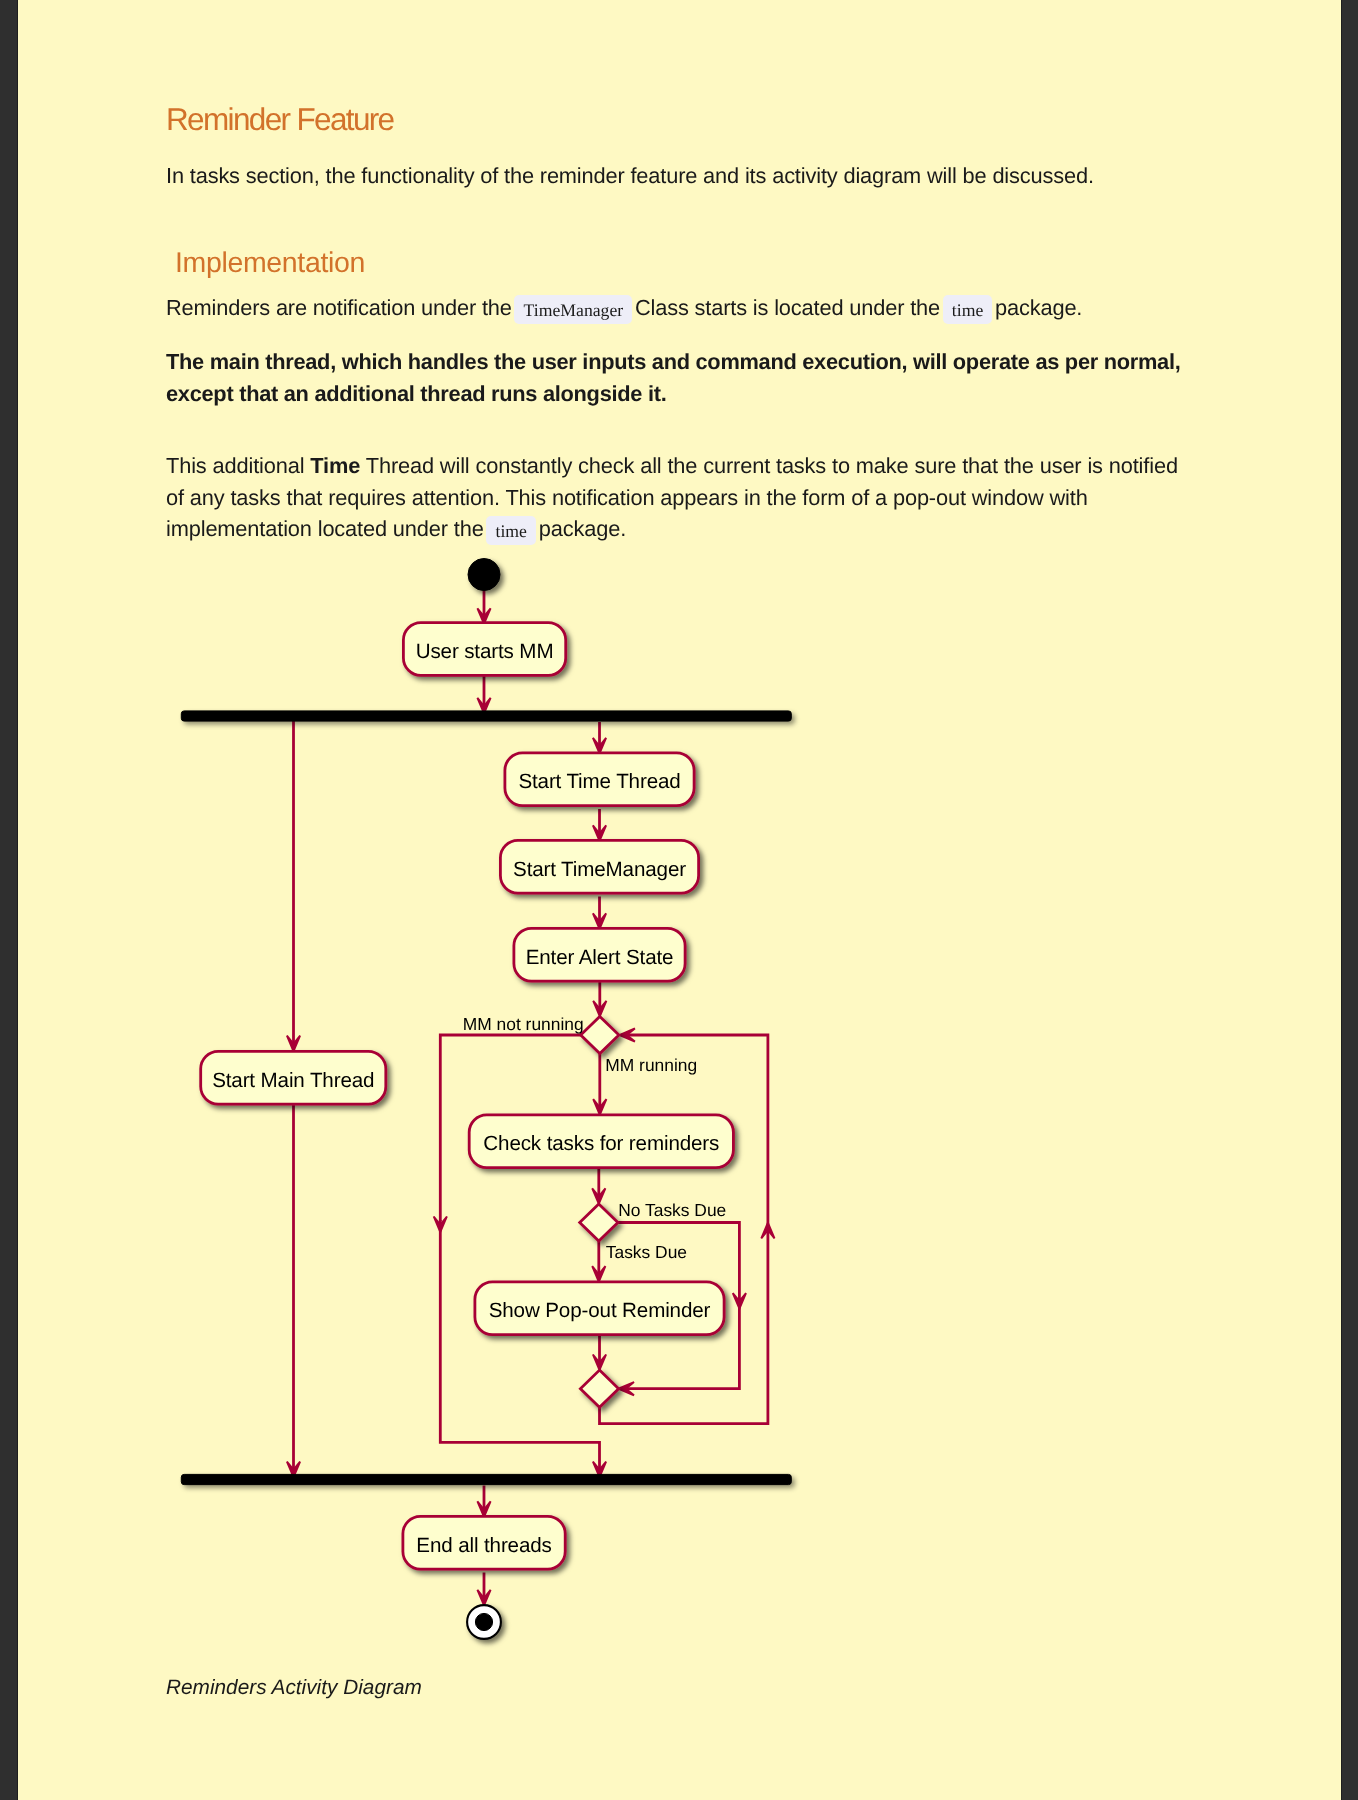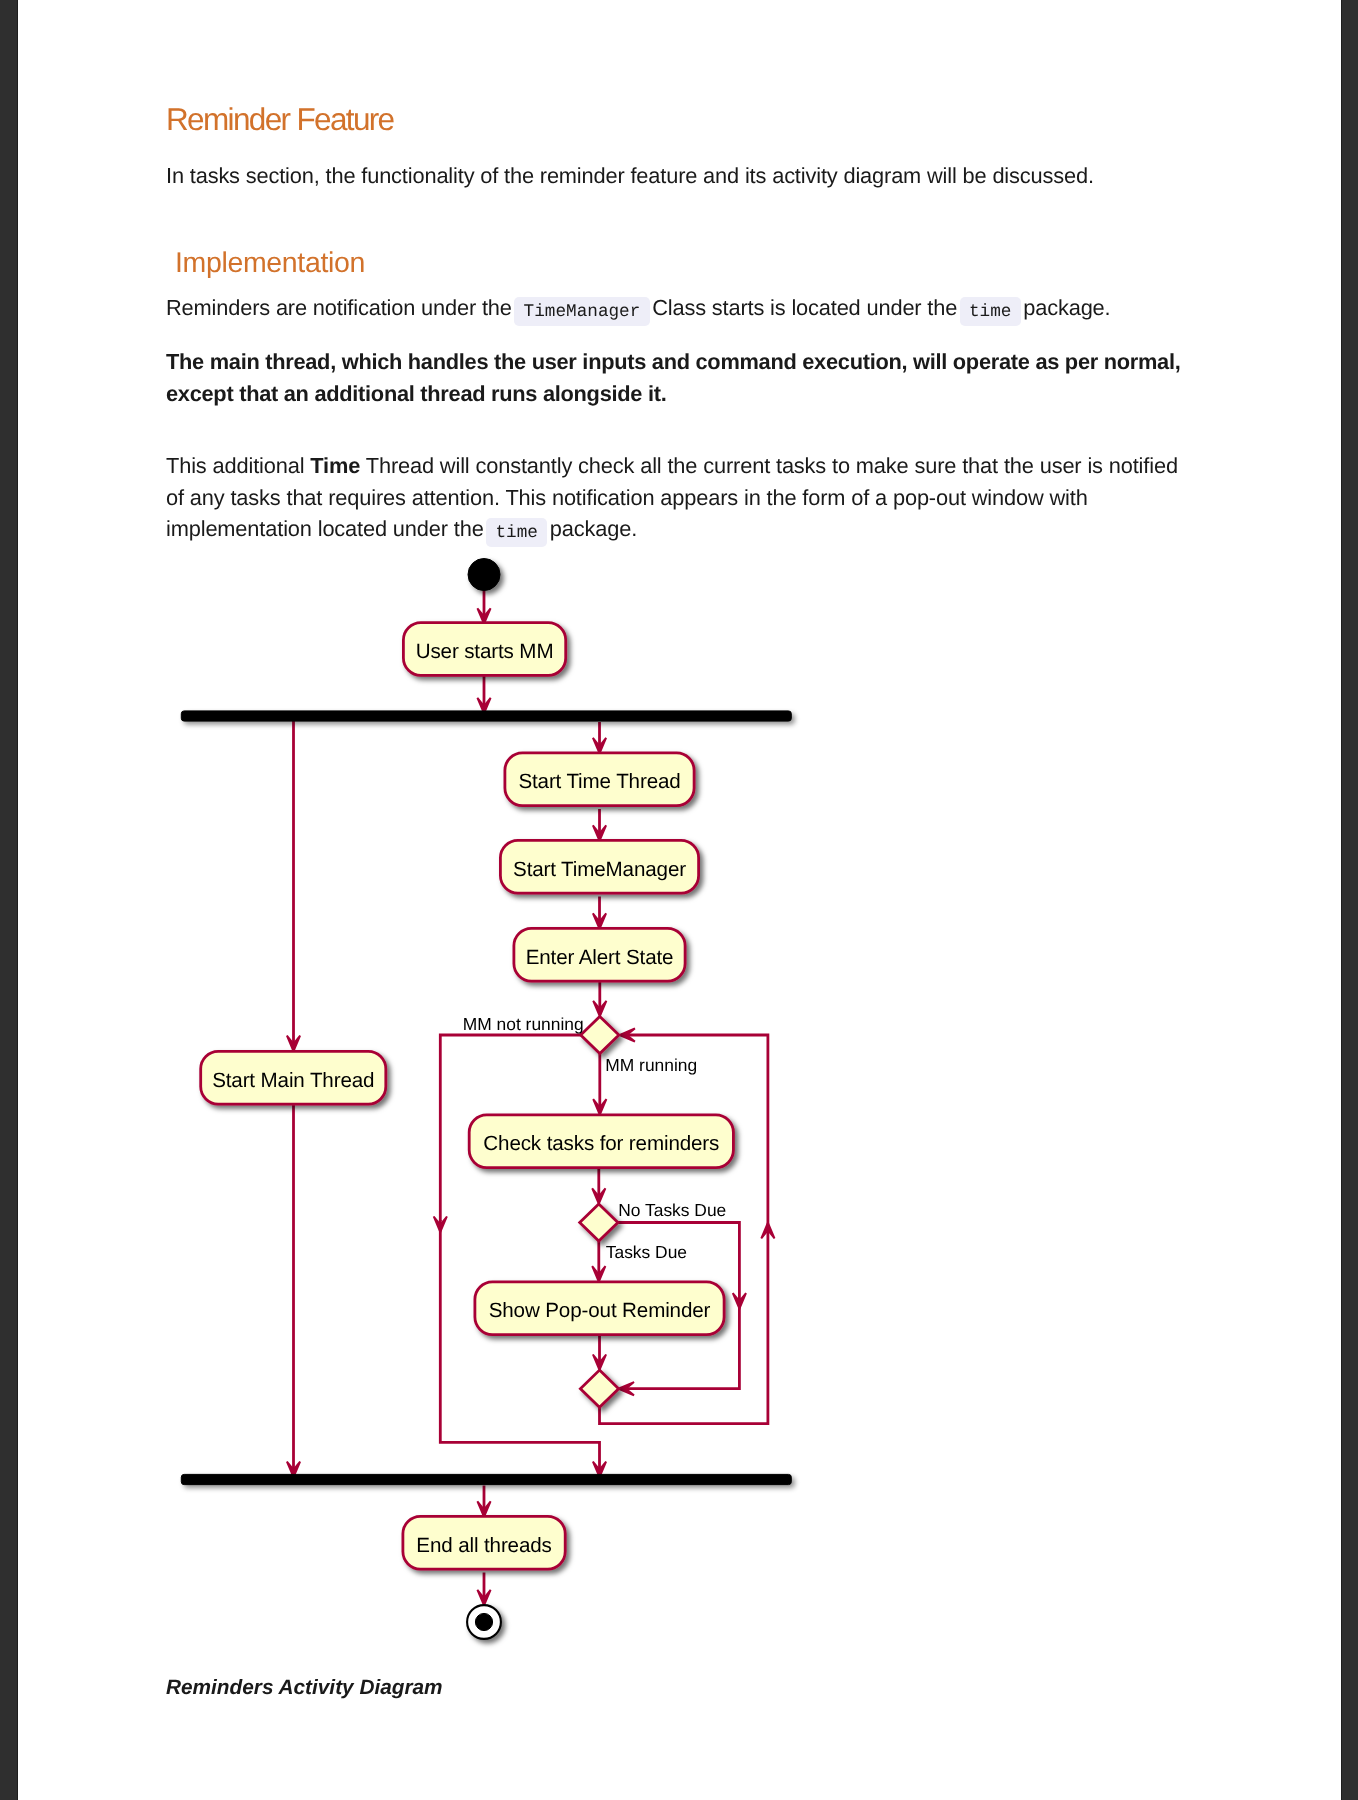--- a/index.html
+++ b/index.html
@@ -1,23 +1,23 @@
 <!DOCTYPE html>
 <html><head>
 <meta charset="utf-8">
 <style>
   html,body{margin:0;padding:0;}
   body{width:1358px;height:1800px;background:#2f2f2f;font-family:"Liberation Sans",sans-serif;overflow:hidden;-webkit-font-smoothing:antialiased;text-rendering:geometricPrecision;}
-  #page{position:absolute;left:18px;top:0;width:1323px;height:1800px;background:#ffffff;box-shadow:-1px 0 0 rgba(0,0,0,0.35), 1px 0 0 rgba(0,0,0,0.35);}
+  #page{position:absolute;left:18px;top:0;width:1323px;height:1800px;background:#fef9c3;box-shadow:-1px 0 0 rgba(0,0,0,0.35), 1px 0 0 rgba(0,0,0,0.35);}
   .content{position:absolute;left:148px;top:0;width:1040px;}
   h1.sec{color:#d2722b;font-weight:400;font-size:31.5px;line-height:34px;margin:0;letter-spacing:-1.65px;}
   h2.sec{color:#d2722b;font-weight:400;font-size:28.5px;line-height:32px;margin:9px;letter-spacing:-0.35px;}
   p.para{color:#1a1a1a;font-size:21.8px;line-height:31.6px;letter-spacing:-0.155px;margin:0;}
-  code{font-family:Liberation Mono, monospace;background:#eeeef8;border-radius:5px;padding:4.5px 9.2px;font-size:17.7px;color:#1a1a1a;letter-spacing:0;margin:0 -3.3px;}
-  .cap{font-style:italic;font-size:20.8px;color:#1a1a1a;position:absolute;left:0;top:1676px;font-weight:bold;}
+  code{font-family:Liberation Serif, serif;background:#eeeef8;border-radius:5px;padding:4.5px 9.2px;font-size:17.7px;color:#1a1a1a;letter-spacing:0;margin:0 -3.3px;}
+  .cap{font-style:italic;font-size:20.8px;color:#1a1a1a;position:absolute;left:0;top:1676px;}
   b{font-weight:700;}
   #diagram{position:absolute;left:0;top:0;}
   #dg text{-webkit-font-smoothing:antialiased;}
   #page{will-change:transform;}
   h1.sec{position:absolute;left:0;top:102px;}
   p.p-intro{position:absolute;left:0;top:160px;white-space:nowrap;}
   h2.sec{position:absolute;left:0;top:238px;}
   p.p1{position:absolute;left:0;top:292px;white-space:nowrap;}
   p.p2{position:absolute;left:0;top:346px;width:1032px;letter-spacing:-0.28px;font-weight:bold;}
   p.p3{position:absolute;left:0;top:450px;width:1024px;letter-spacing:-0.145px;}

